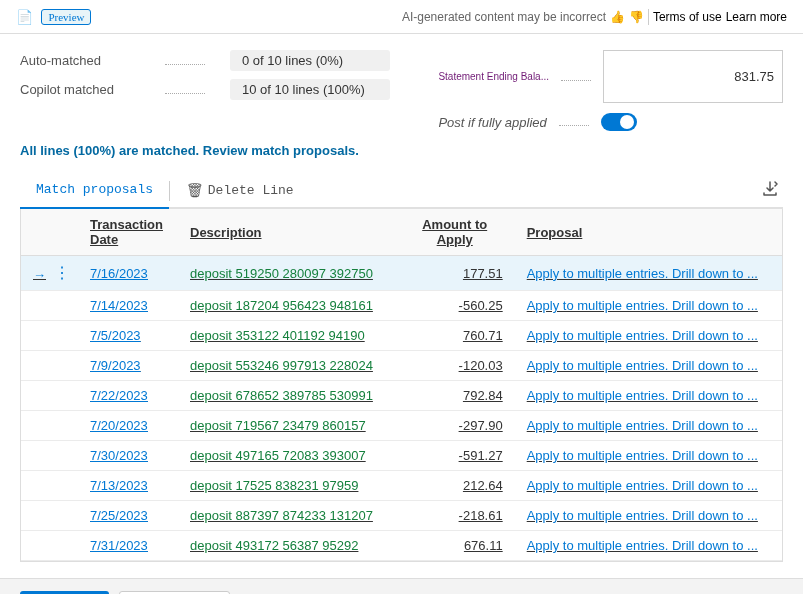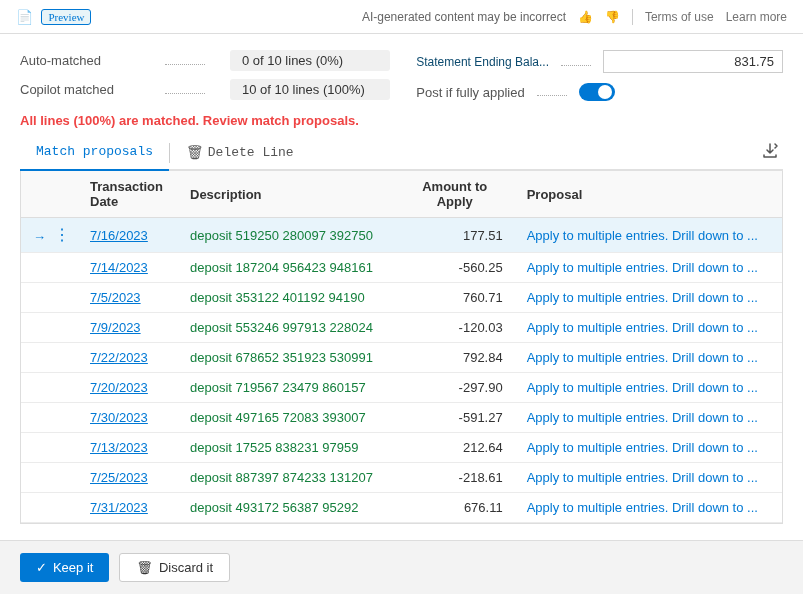--- a/index.html
+++ b/index.html
@@ -37,34 +37,34 @@
       color: #0078d4;
       border: 1px solid #0078d4;
       border-radius: 3px;
       padding: 1px 6px;
       font-size: 11px;
       font-family: Liberation Serif, serif;
     }
     .header-right {
       display: flex;
       align-items: center;
-      gap: 12px;
+      gap: 4px;
       font-size: 12px;
       color: #555;
     }
     .ai-notice {
       color: #666;
       font-size: 12px;
     }
     .header-icon {
       cursor: pointer;
       color: #555;
     }
     .header-link {
-      color: #737373;
+      color: #000000;
       text-decoration: none;
       font-size: 12px;
       cursor: pointer;
     }
     .divider-v {
       width: 1px;
       height: 16px;
       background: #ccc;
     }
 
@@ -116,45 +116,46 @@
       display: flex;
       flex-direction: column;
       gap: 10px;
     }
     .balance-row {
       display: flex;
       align-items: center;
       gap: 8px;
     }
     .balance-label {
-      color: #0c4a6e;
-      font-size: 12px;
+      color: #701a75;
+      font-size: 10px;
     }
     .balance-dots {
       border-bottom: 1px dotted #aaa;
       width: 30px;
       height: 8px;
       margin: 0 4px;
     }
     .balance-input {
       border: 1px solid #ccc;
-      padding: 3px 8px;
+      padding: 18px 8px;
       font-size: 13px;
       width: 180px;
       text-align: right;
       color: #333;
     }
     .post-row {
       display: flex;
       align-items: center;
       gap: 8px;
     }
     .post-label {
       color: #555;
       font-size: 13px;
+      font-style: italic;
     }
     .toggle {
       width: 36px;
       height: 18px;
       background: #0078d4;
       border-radius: 9px;
       position: relative;
       cursor: pointer;
     }
     .toggle::after {
@@ -163,24 +164,24 @@
       height: 14px;
       background: #fff;
       border-radius: 50%;
       position: absolute;
       top: 2px;
       right: 3px;
     }
 
     
     .all-matched {
-      color: #ef4444;
+      color: #0369a1;
       font-weight: 600;
       font-size: 13px;
-      margin-bottom: 8px;
+      margin-bottom: 16px;
     }
 
     
     .tabs-bar {
       display: flex;
       align-items: center;
       border-bottom: 2px solid #e0e0e0;
       margin-bottom: 0;
       justify-content: space-between;
     }
@@ -220,20 +221,21 @@
       color: #555;
       cursor: pointer;
       padding: 4px;
     }
 
     
     .table-container {
       border: 1px solid #ddd;
       border-top: none;
       overflow: hidden;
+      text-decoration: underline;
     }
     table {
       width: 100%;
       border-collapse: collapse;
       font-size: 13px;
     }
     thead tr {
       background: #f9f9f9;
       border-bottom: 1px solid #ddd;
     }
@@ -433,21 +435,21 @@
             <td class="icon-td"></td>
             <td class="date-col">7/9/2023</td>
             <td class="desc-col">deposit 553246 997913 228024</td>
             <td class="amount-col">-120.03</td>
             <td class="proposal-col">Apply to multiple entries. Drill down to ...</td>
           </tr>
           <tr>
             <td class="first-td"></td>
             <td class="icon-td"></td>
             <td class="date-col">7/22/2023</td>
-            <td class="desc-col">deposit 678652 351923 530991</td>
+            <td class="desc-col">deposit 678652 389785 530991</td>
             <td class="amount-col">792.84</td>
             <td class="proposal-col">Apply to multiple entries. Drill down to ...</td>
           </tr>
           <tr>
             <td class="first-td"></td>
             <td class="icon-td"></td>
             <td class="date-col">7/20/2023</td>
             <td class="desc-col">deposit 719567 23479 860157</td>
             <td class="amount-col">-297.90</td>
             <td class="proposal-col">Apply to multiple entries. Drill down to ...</td>

